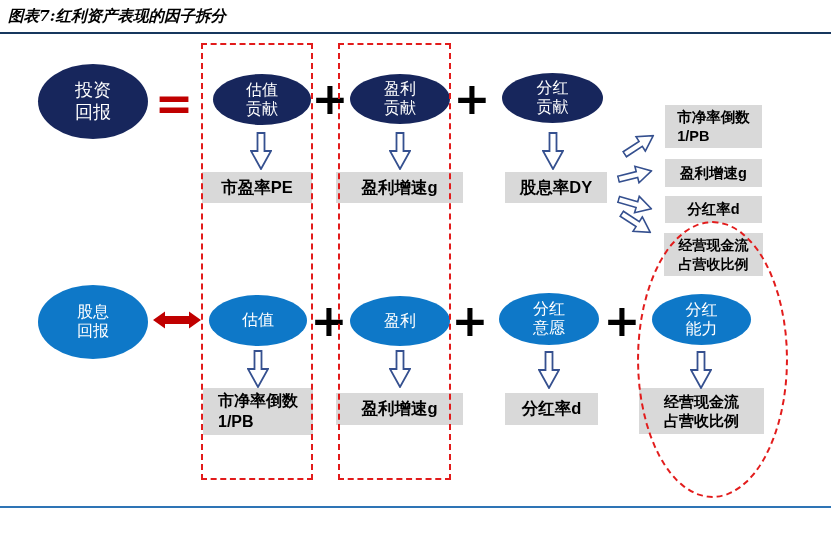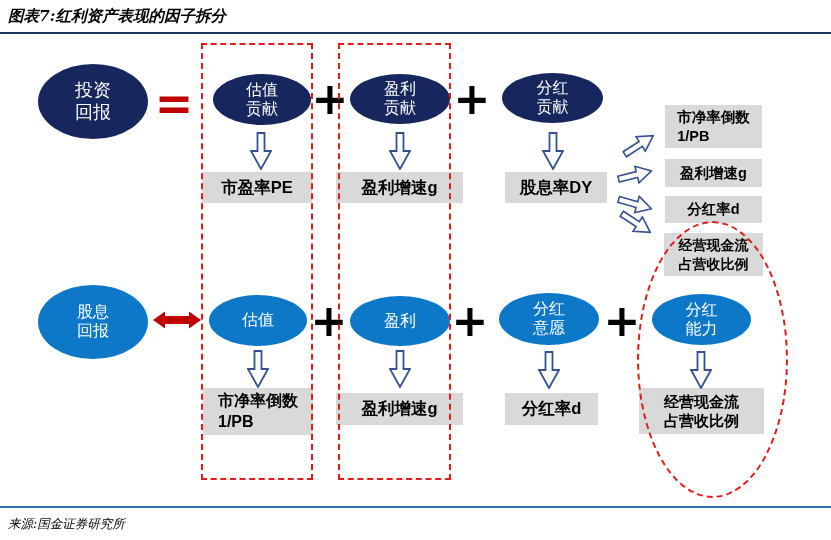--- a/index.html
+++ b/index.html
@@ -165,15 +165,14 @@
   </span>
 
   <div class="abs gbox" style="left:203px;top:388px;width:110px;height:47px;font-size:16px;">市净率倒数
 1/PB</div>
   <div class="abs gbox" style="left:336px;top:393px;width:127px;height:32px;font-size:16.5px;">盈利增速g</div>
   <div class="abs gbox" style="left:505px;top:393px;width:93px;height:32px;font-size:16.5px;">分红率d</div>
   <div class="abs gbox" style="left:639px;top:388px;width:125px;height:46px;font-size:15px;">经营现金流
 占营收比例</div>
 
   <div class="abs rule rule-bottom" style="left:0;top:506px;width:831px;"></div>
-  <div class="abs source" style="left:8px;top:516px;">来源:国金证券研究所</div>
 
 </div>
 
 </body></html>

